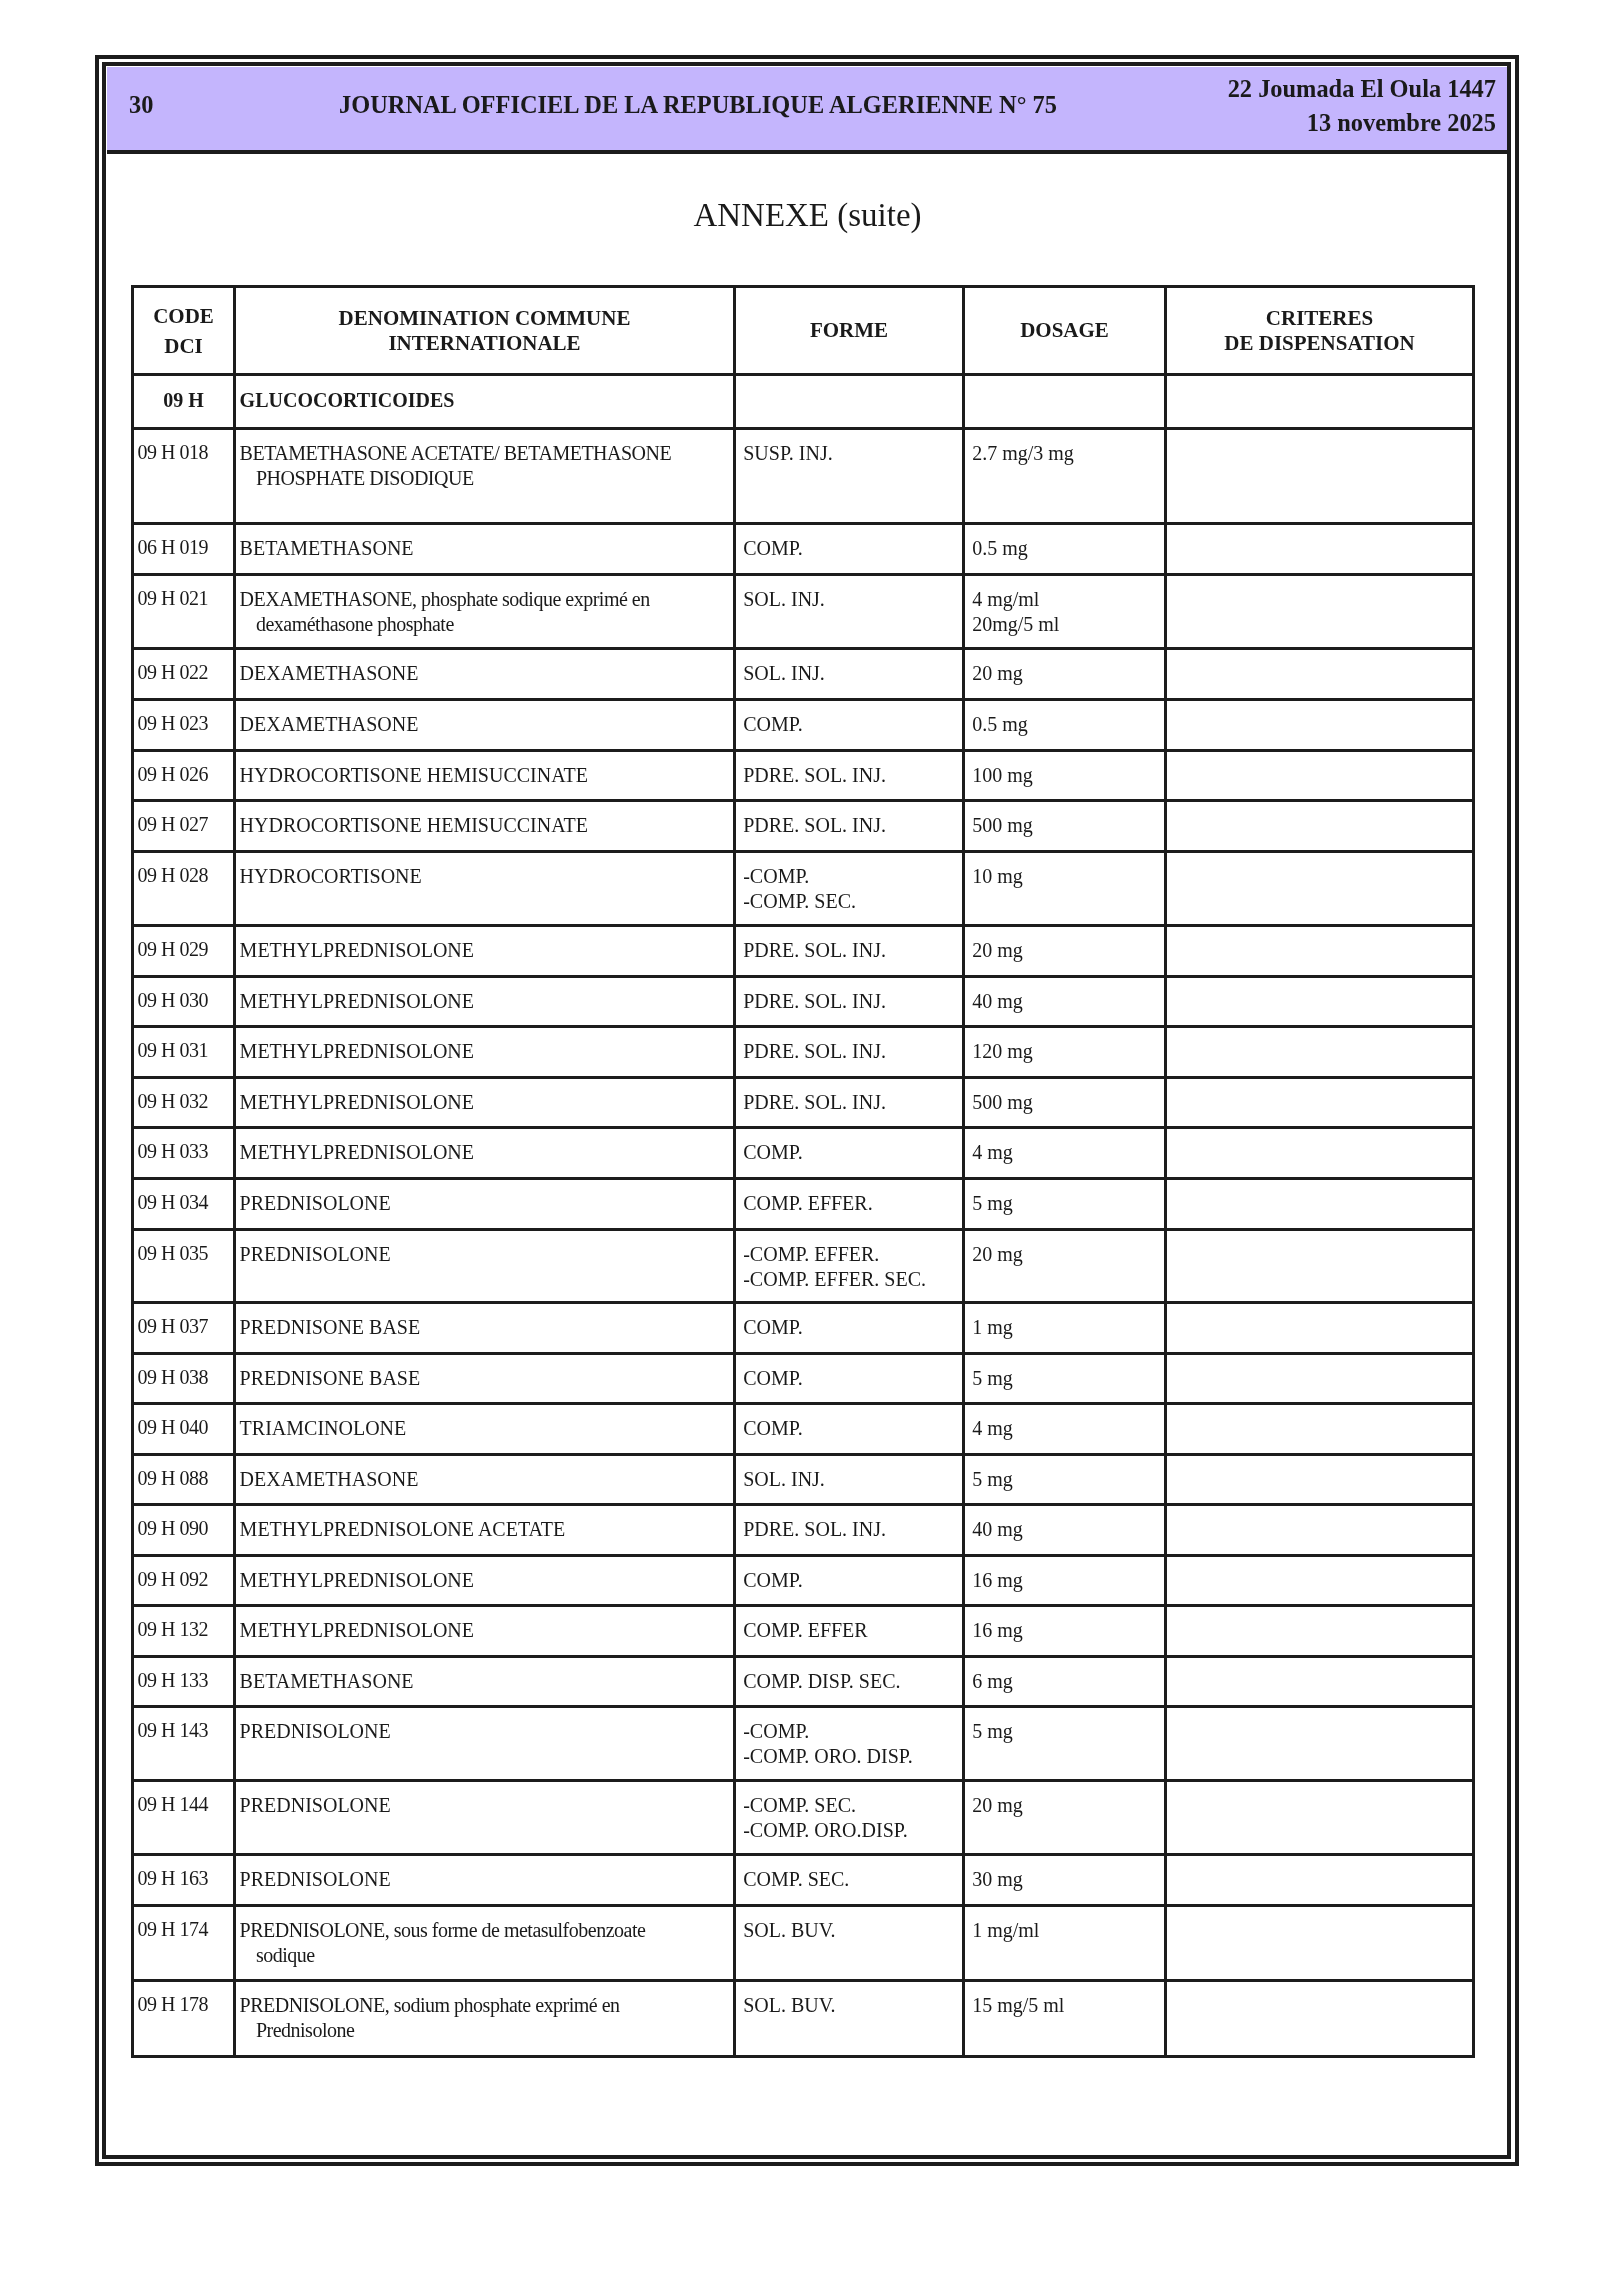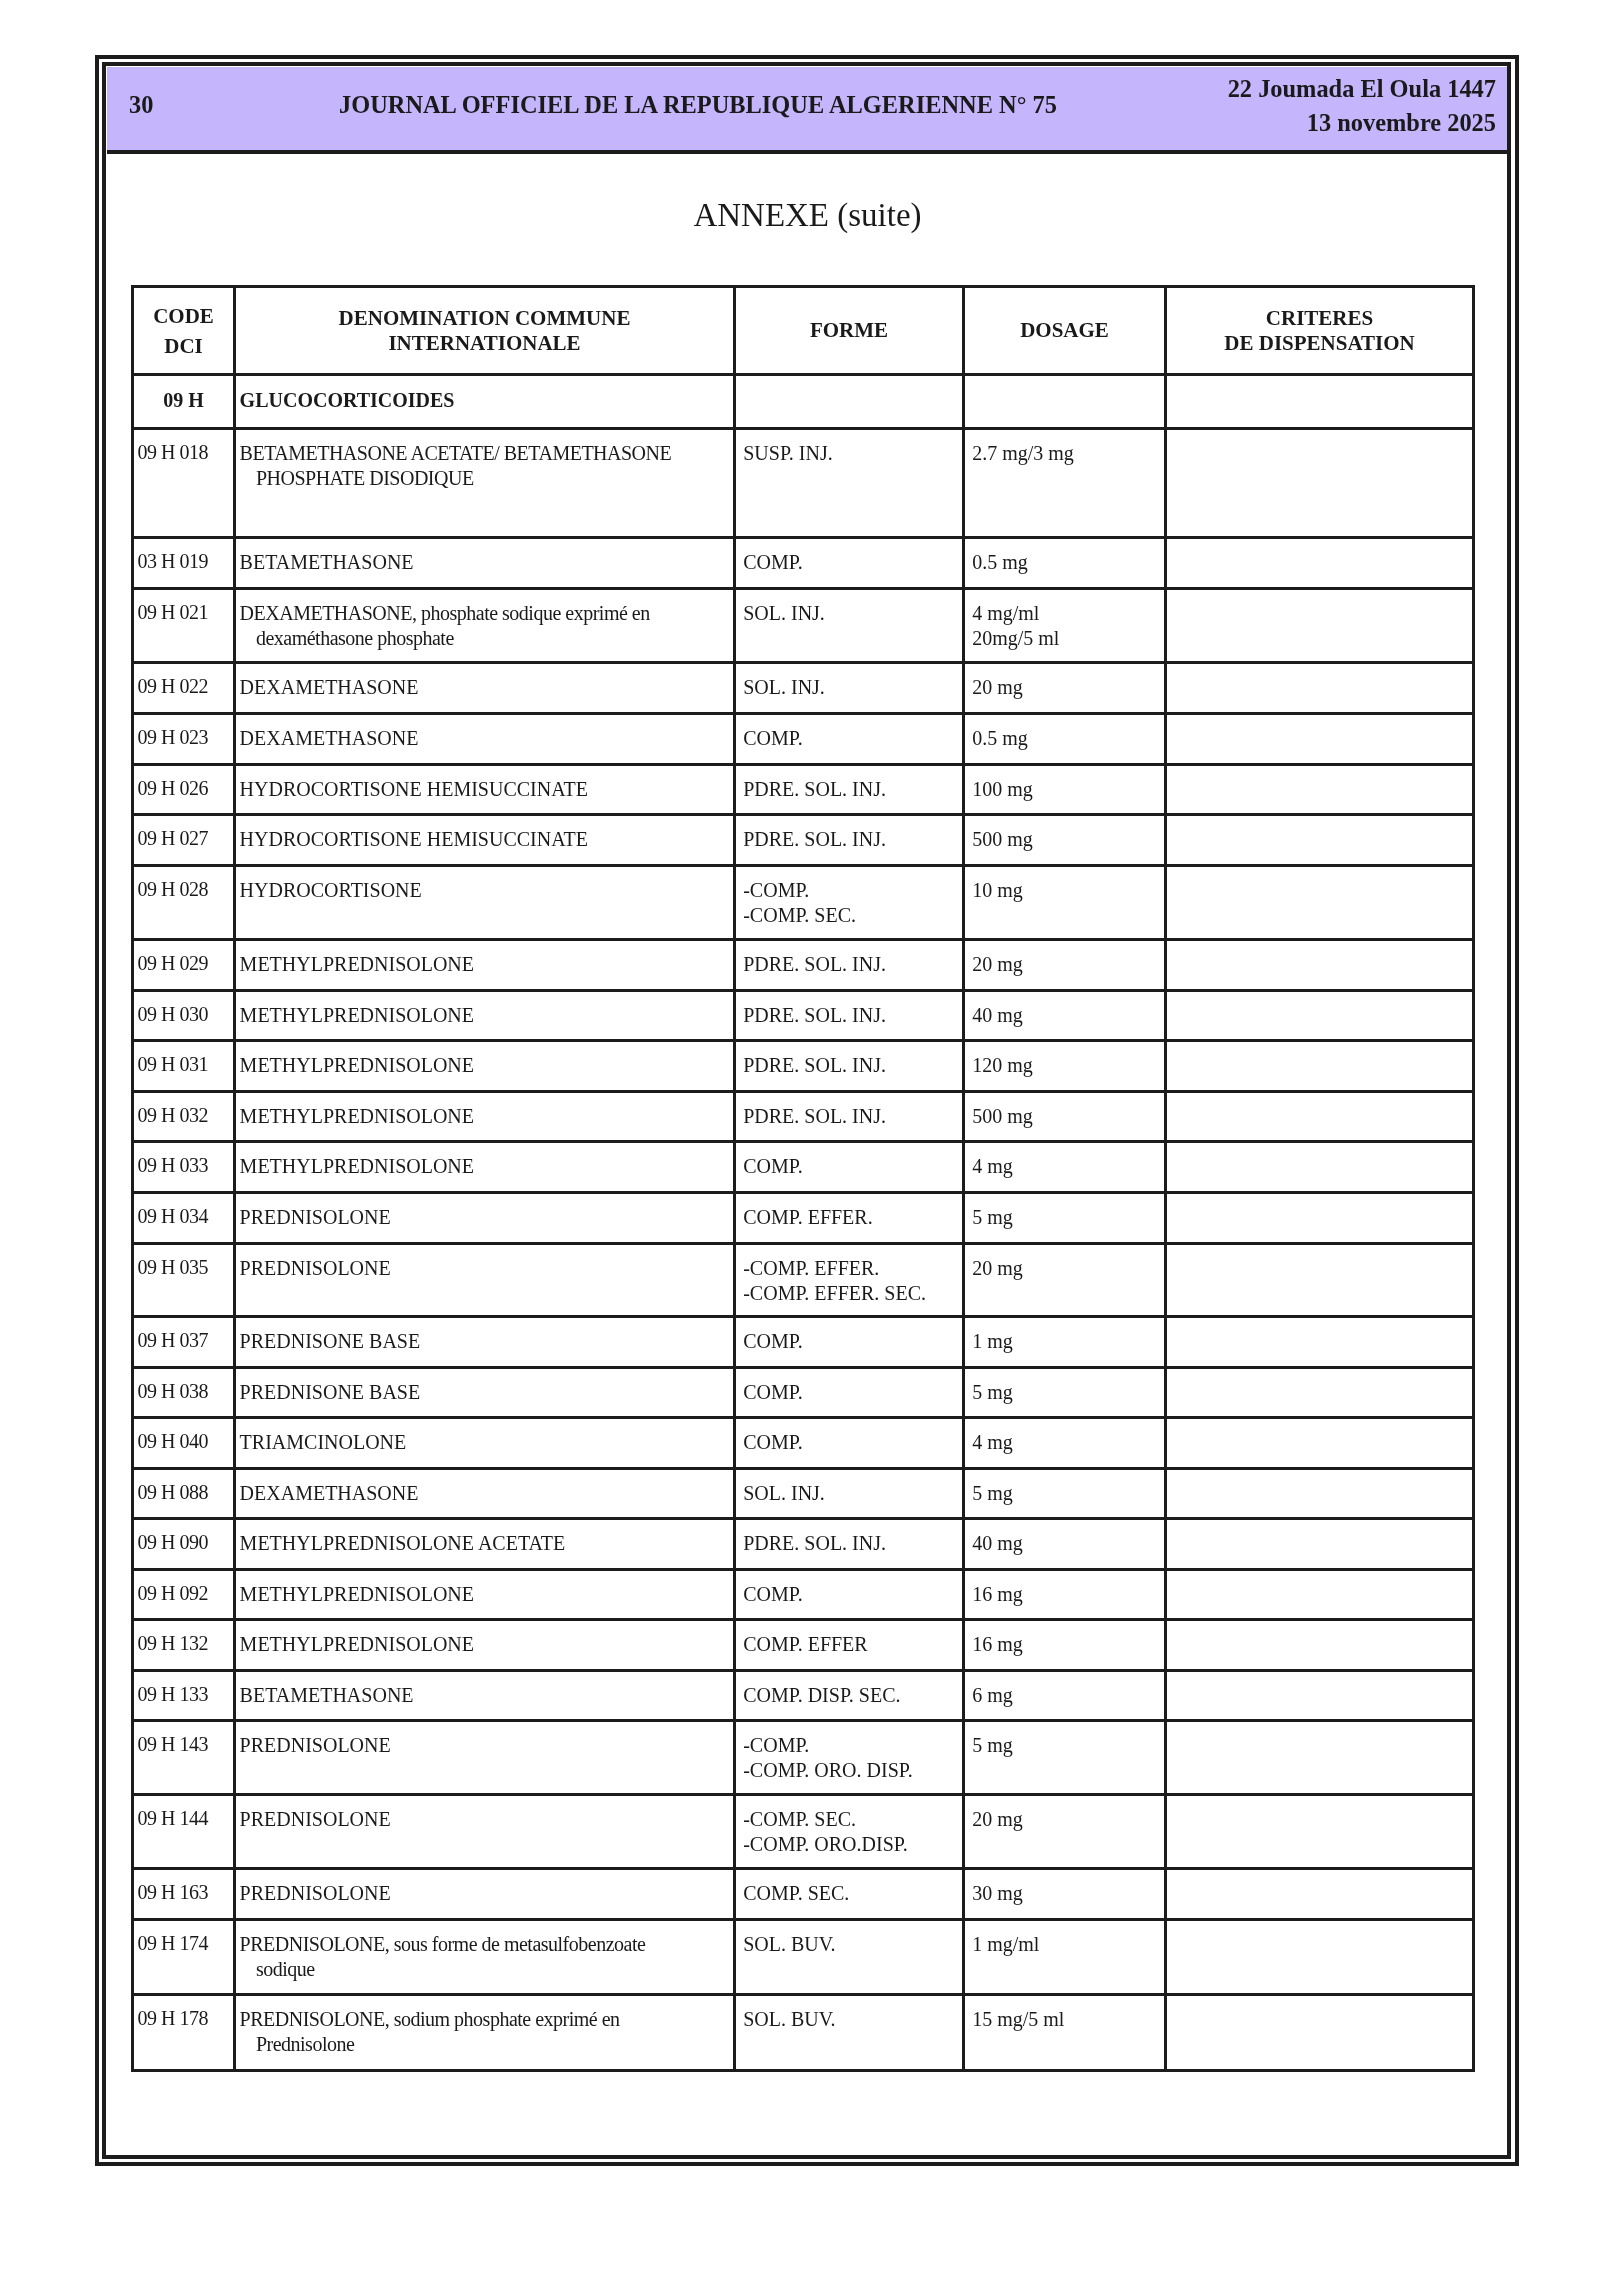--- a/index.html
+++ b/index.html
@@ -72,32 +72,32 @@
     </tr>
   </thead>
   <tbody id="tbody">
     <tr style="height:54px">
       <td class="grp-code">09 H</td>
       <td class="grp-name">GLUCOCORTICOIDES</td>
       <td></td>
       <td></td>
       <td></td>
     </tr>
-      <tr style="height: 109px;">
+      <tr style="height: 95px;">
         <td class="cell-code">09 H 018</td>
         <td class="cell-name">
           <span class="name-main narrow">BETAMETHASONE ACETATE/ BETAMETHASONE</span>
           <span class="name-cont narrow">PHOSPHATE DISODIQUE</span>
         </td>
         <td class="cell-forme">SUSP. INJ.</td>
         <td class="cell-dos">2.7 mg/3 mg</td>
         <td class="cell-crit"></td>
       </tr>
       <tr style="height: 51px;">
-        <td class="cell-code">03 H 019</td>
+        <td class="cell-code">06 H 019</td>
         <td class="cell-name">
           <span class="name-main">BETAMETHASONE</span>
         </td>
         <td class="cell-forme">COMP.</td>
         <td class="cell-dos">0.5 mg</td>
         <td class="cell-crit"></td>
       </tr>
       <tr style="height: 74px;">
         <td class="cell-code">09 H 021</td>
         <td class="cell-name">

